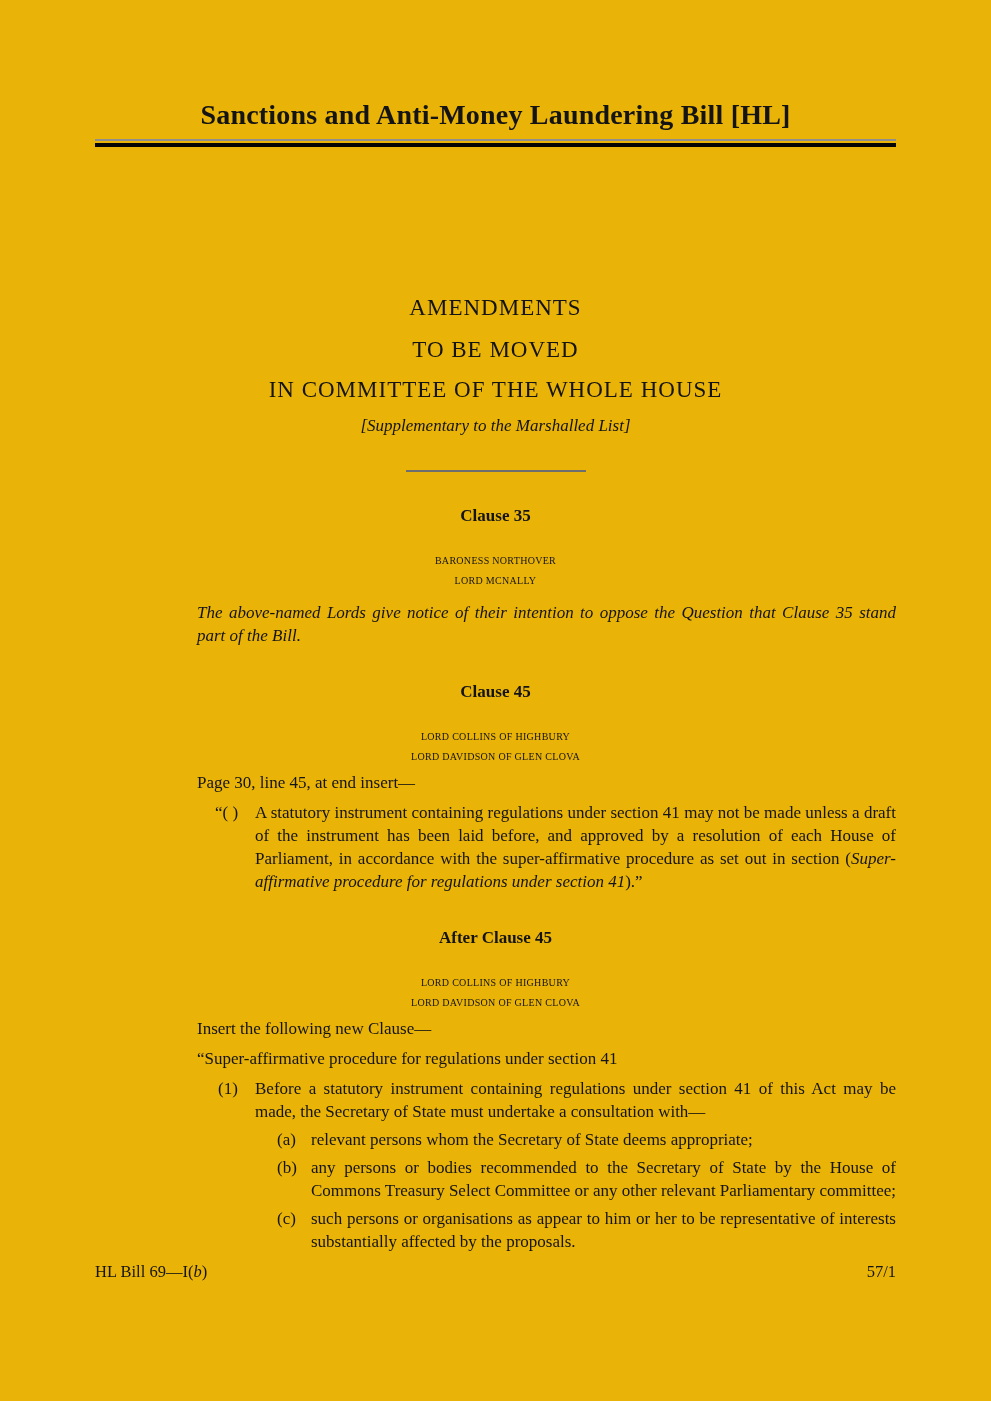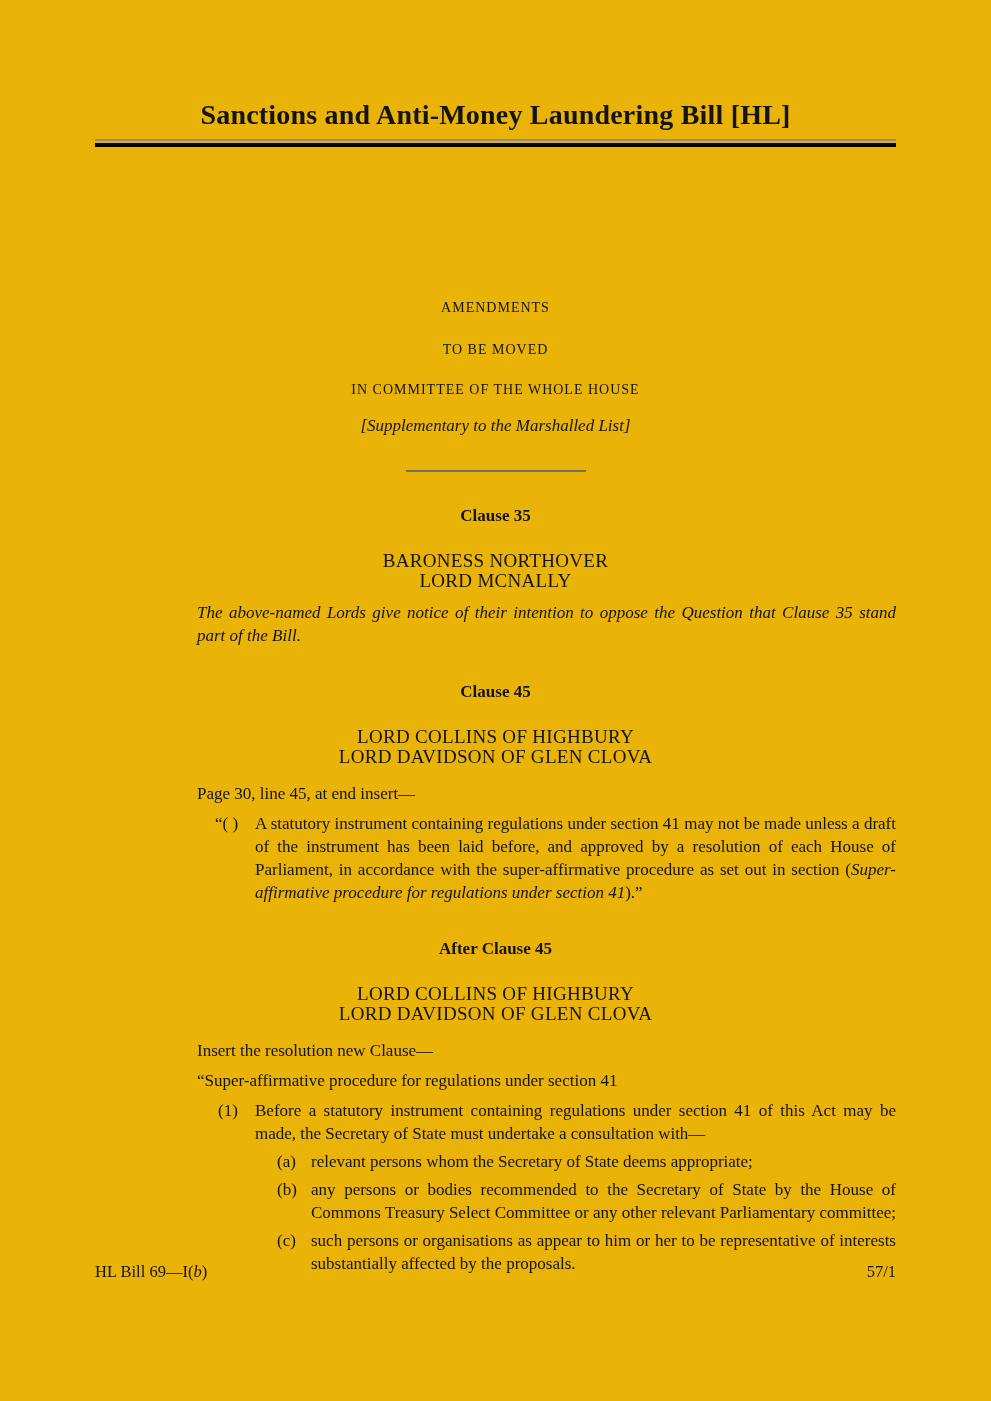--- a/index.html
+++ b/index.html
@@ -29,21 +29,21 @@
     line-height: 34px;
   }
   .title-rule {
     margin-top: 7px;
     height: 2px;
     border-top: 2px solid #8f8f8f;
     border-bottom: 4px solid #050505;
   }
   .doc-header { text-align: center; }
   .hdr-caps {
-    font-size: 14px;
+    font-size: 23px;
     letter-spacing: 1px;
     line-height: 22px;
     text-align: center;
   }
   .hdr-line1 { margin-top: 150px; }
   .hdr-line2 { margin-top: 20px; }
   .hdr-line3 { margin-top: 18px; }
   .hdr-sub {
     margin-top: 15px;
     font-style: italic;
@@ -59,35 +59,35 @@
     margin-top: 33px;
     text-align: center;
     font-size: 17px;
     font-weight: bold;
     line-height: 21px;
   }
   .clause-heading.tight { margin-top: 34px; text-align: center; }
   .sponsors {
     margin-top: 25px;
     text-align: center;
-    font-size: 19px;
+    font-size: 10px;
     line-height: 20px;
     letter-spacing: 0.3px;
   }
   .body-block {
     margin-left: 102px; 
     font-size: 17px;
     line-height: 23px;
   }
   .just { text-align: justify; }
   .notice {
     margin-top: 10px;
     font-style: italic;
   }
-  .instruction { margin-top: 15px; }
+  .instruction { margin-top: 4px; }
   .hang {
     display: flex;
     align-items: flex-start;
   }
   .amend-para { margin-top: 7px; margin-left: 18px; }
   .amend-para .marker { flex: 0 0 40px; }
   .numbered { margin-top: 7px; margin-left: 21px; }
   .numbered .marker { flex: 0 0 37px; }
   .sub-item { margin-top: 5px; margin-left: 80px; }
   .sub-item .marker { flex: 0 0 34px; }
@@ -149,21 +149,21 @@
     </div>
   </div>
 
   <div class="margins">
     <div class="clause-heading tight">After Clause 45</div>
     <div class="sponsors">
       <div>LORD COLLINS OF HIGHBURY</div>
       <div>LORD DAVIDSON OF GLEN CLOVA</div>
     </div>
     <div class="body-block">
-      <div class="instruction">Insert the resolution new Clause—</div>
+      <div class="instruction">Insert the following new Clause—</div>
       <div class="new-clause-title">“Super-affirmative procedure for regulations under section 41</div>
       <div class="hang numbered just">
         <span class="marker">(1)</span>
         <span class="txt just">Before a statutory instrument containing regulations under section 41 of this Act may be made, the Secretary of State must undertake a consultation with—</span>
       </div>
       <div class="hang sub-item">
         <span class="marker">(a)</span>
         <span class="txt just">relevant persons whom the Secretary of State deems appropriate;</span>
       </div>
       <div class="hang sub-item">

